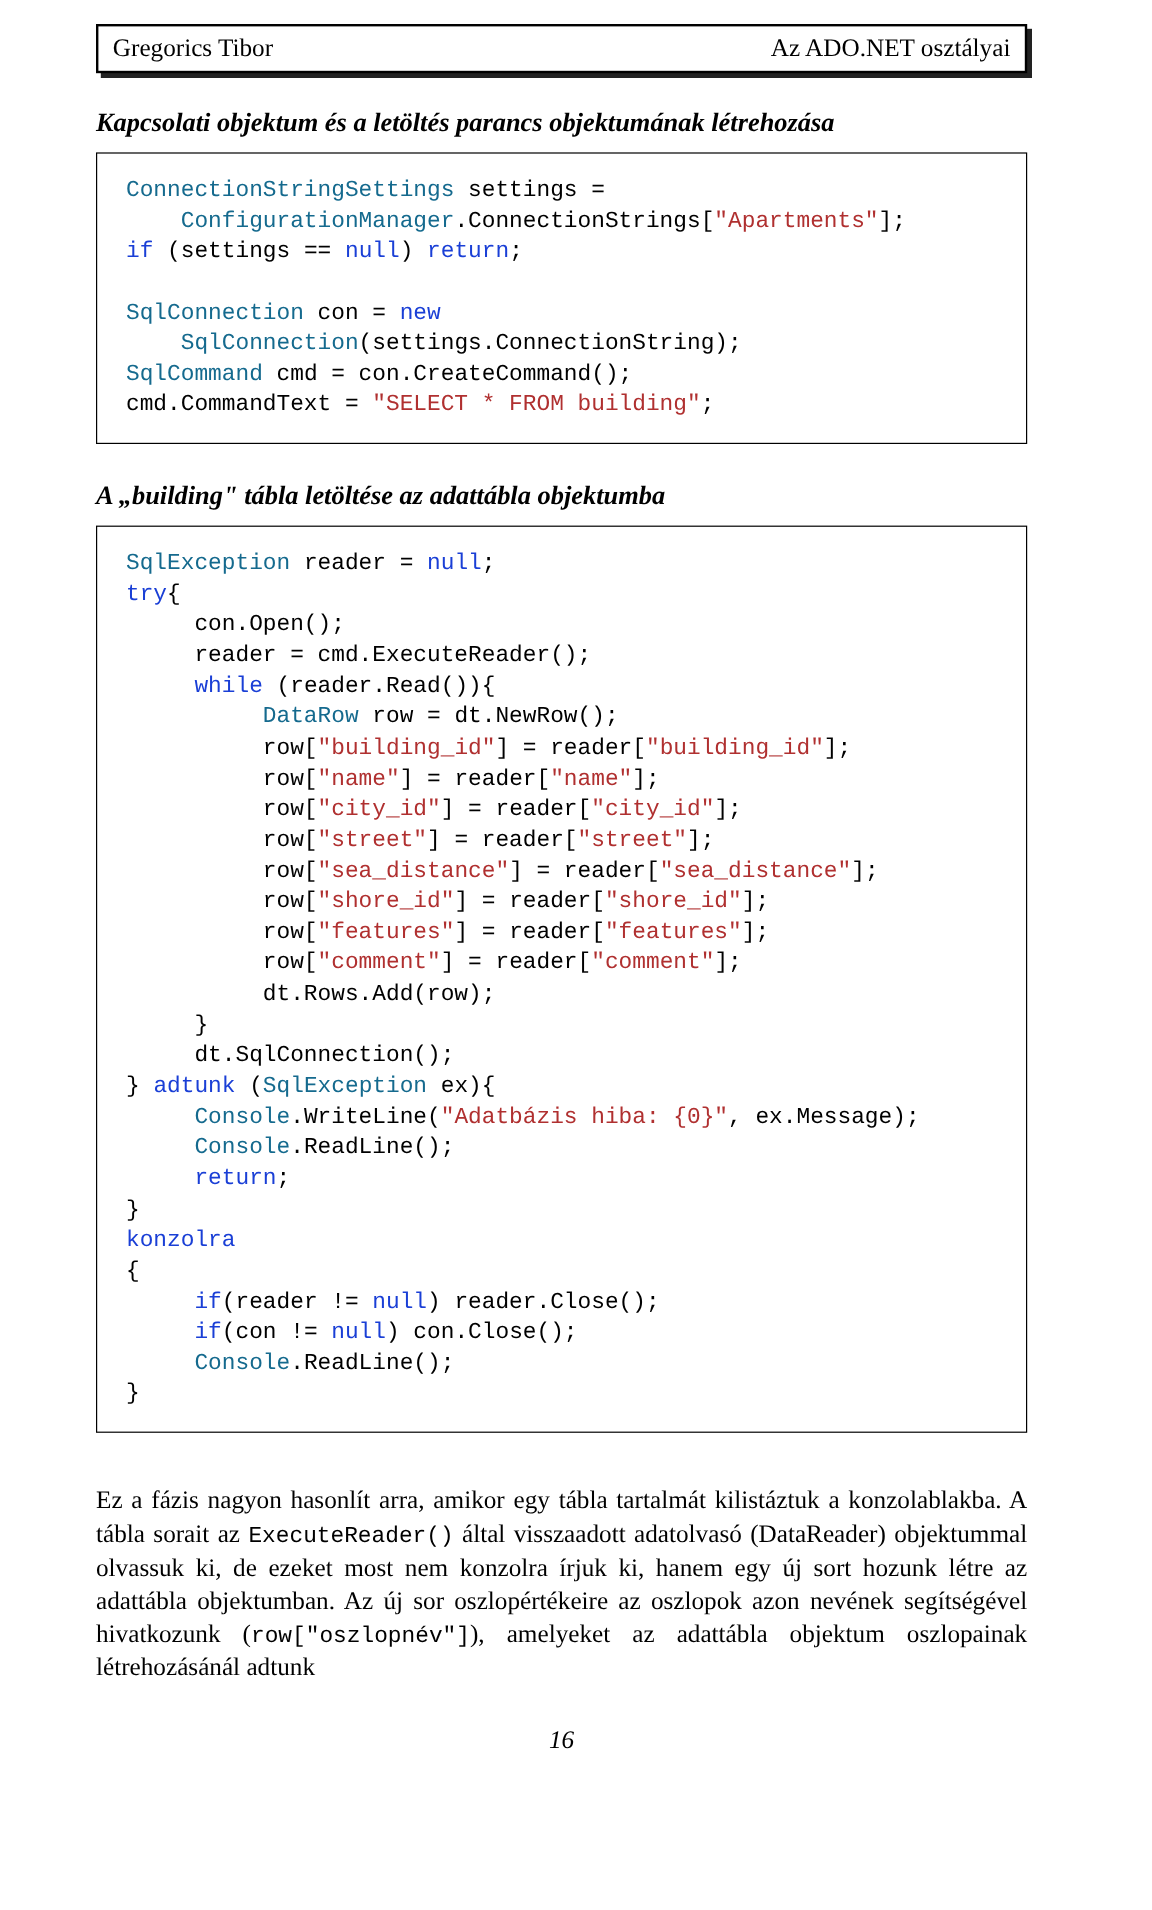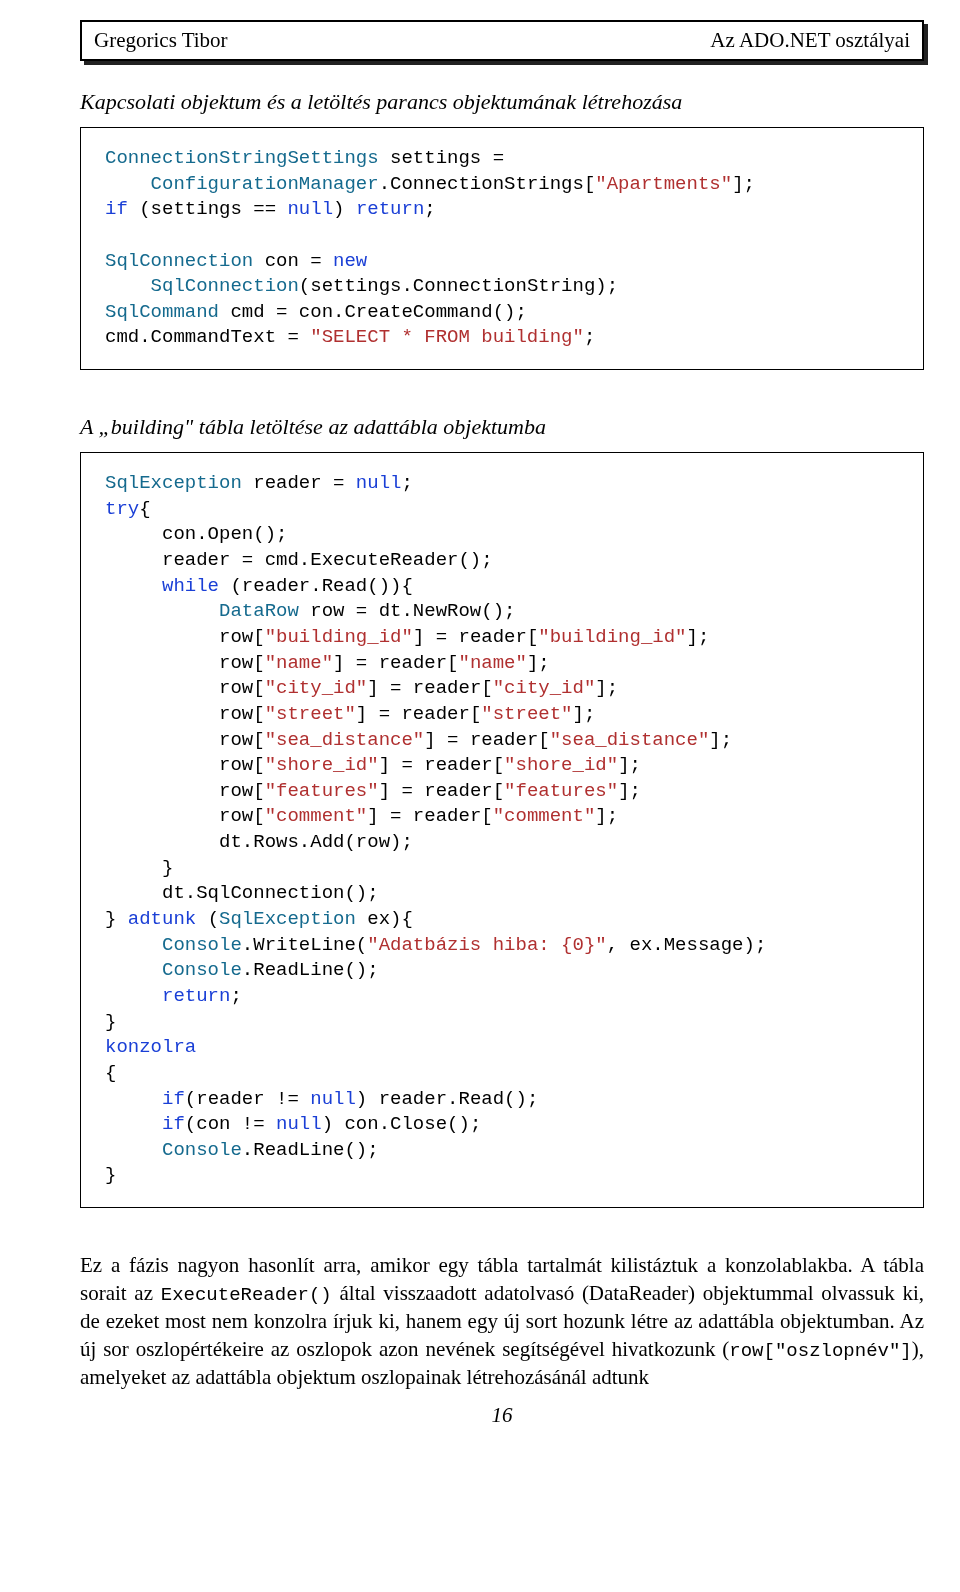--- a/index.html
+++ b/index.html
@@ -6,43 +6,43 @@
   body {
     margin: 0;
     padding: 0;
     font-family: "Times New Roman", Times, serif;
     background: #fff;
     color: #000;
     width: 960px;
   }
   .page {
     width: 960px;
-    padding: 20px 36px 30px 80px;
+    padding: 20px 104px 30px 80px;
   }
   .header-bar {
     border: 2px solid #000;
     box-shadow: 4px 4px 0 #222;
     padding: 6px 12px;
     margin-bottom: 28px;
     display: flex;
     justify-content: space-between;
     font-size: 21px;
   }
   .section-title {
-    font-weight: normal;
+    font-weight: bold;
     font-size: 22px;
     margin: 24px 0 12px 0;
   }
   .section-title .italic {
     font-style: italic;
   }
   .code-box {
     border: 1.5px solid #000;
     padding: 18px 24px 18px 24px;
-    margin-bottom: 44px;
+    margin-bottom: 30px;
     font-family: "Courier New", Courier, monospace;
     font-size: 19px;
     line-height: 1.35;
     white-space: pre;
     overflow: hidden;
   }
   .kw { color: #1a3fd6; }
   .type { color: #156a8e; }
   .str { color: #b03030; }
   .body-para {
@@ -51,21 +51,21 @@
     text-align: justify;
     margin-top: 43px;
   }
   .mono-inline {
     font-family: "Courier New", Courier, monospace;
     font-size: 19px;
   }
   .page-num {
     text-align: center;
     font-size: 21px;
-    margin-top: 12px;
+    margin-top: 34px;
     font-style: italic;
   }
 </style>
 </head>
 <body>
 
 <div class="page">
 
   <div class="header-bar">
     <span>Gregorics Tibor</span>
@@ -106,21 +106,21 @@
 <span>          dt.Rows.Add(row);</span>
 <span>     }</span>
 <span>     dt.SqlConnection();</span>
 <span>} </span><span class="kw">adtunk</span><span> (</span><span class="type">SqlException</span><span> ex){</span>
 <span class="type">     Console</span><span>.WriteLine(</span><span class="str">"Adatbázis hiba: {0}"</span><span>, ex.Message);</span>
 <span class="type">     Console</span><span>.ReadLine();</span>
 <span class="kw">     return</span><span>;</span>
 <span>}</span>
 <span class="kw">konzolra</span>
 <span>{</span>
-<span class="kw">     if</span><span>(reader != </span><span class="kw">null</span><span>) reader.Read();</span>
+<span class="kw">     if</span><span>(reader != </span><span class="kw">null</span><span>) reader.Close();</span>
 <span class="kw">     if</span><span>(con != </span><span class="kw">null</span><span>) con.Close();</span>
 <span class="type">     Console</span><span>.ReadLine();</span>
 <span>}</span></div>
 
   <div class="body-para">
     <span>Ez a fázis nagyon hasonlít arra, amikor egy tábla tartalmát kilistáztuk a konzolablakba. A tábla sorait az </span><span class="mono-inline">ExecuteReader()</span><span> által visszaadott adatolvasó (DataReader) objektummal olvassuk ki, de ezeket most nem konzolra írjuk ki, hanem egy új sort hozunk létre az adattábla objektumban. Az új sor oszlopértékeire az oszlopok azon nevének segítségével hivatkozunk (</span><span class="mono-inline">row["oszlopnév"]</span><span>), amelyeket az adattábla objektum oszlopainak létrehozásánál adtunk</span>
   </div>
 
   <div class="page-num">16</div>
 

